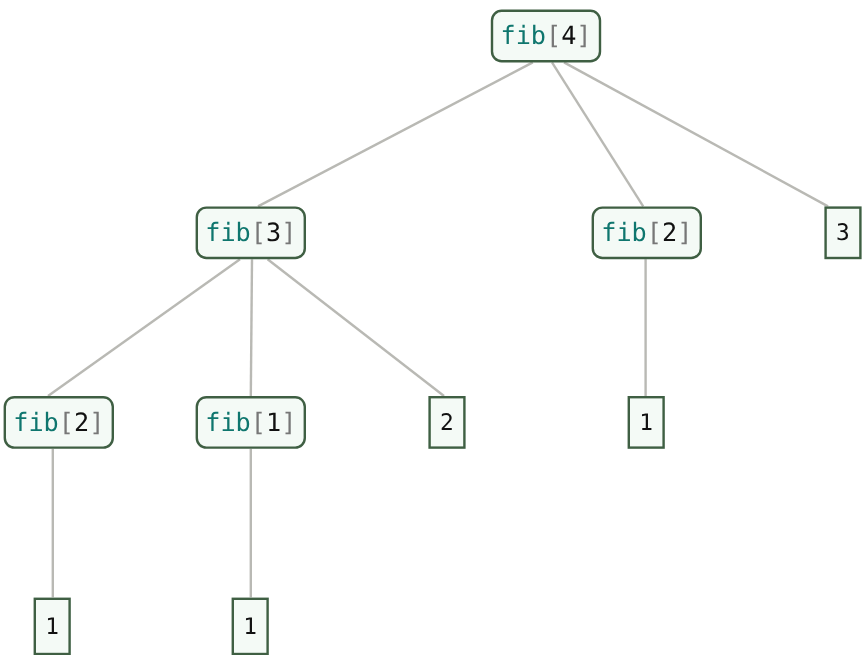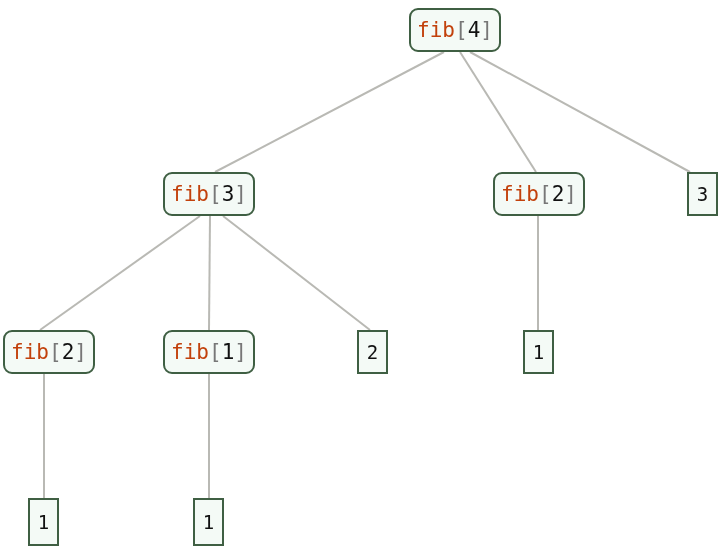--- a/index.html
+++ b/index.html
@@ -43,21 +43,21 @@
     border-radius: 9px;
     font-size: 21px;
     letter-spacing: 0px;
   }
   .node.leaf {
     border-radius: 0;
     border-width: 2px;
     font-size: 19px;
   }
   .ident {
-    color: #c2410c;
+    color: #0f766e;
   }
   .bracket {
     color: #777777;
   }
   .num {
     color: #111111;
   }
   .leafval {
     color: #111111;
     font-family: "DejaVu Sans Mono", "Liberation Mono", monospace;

